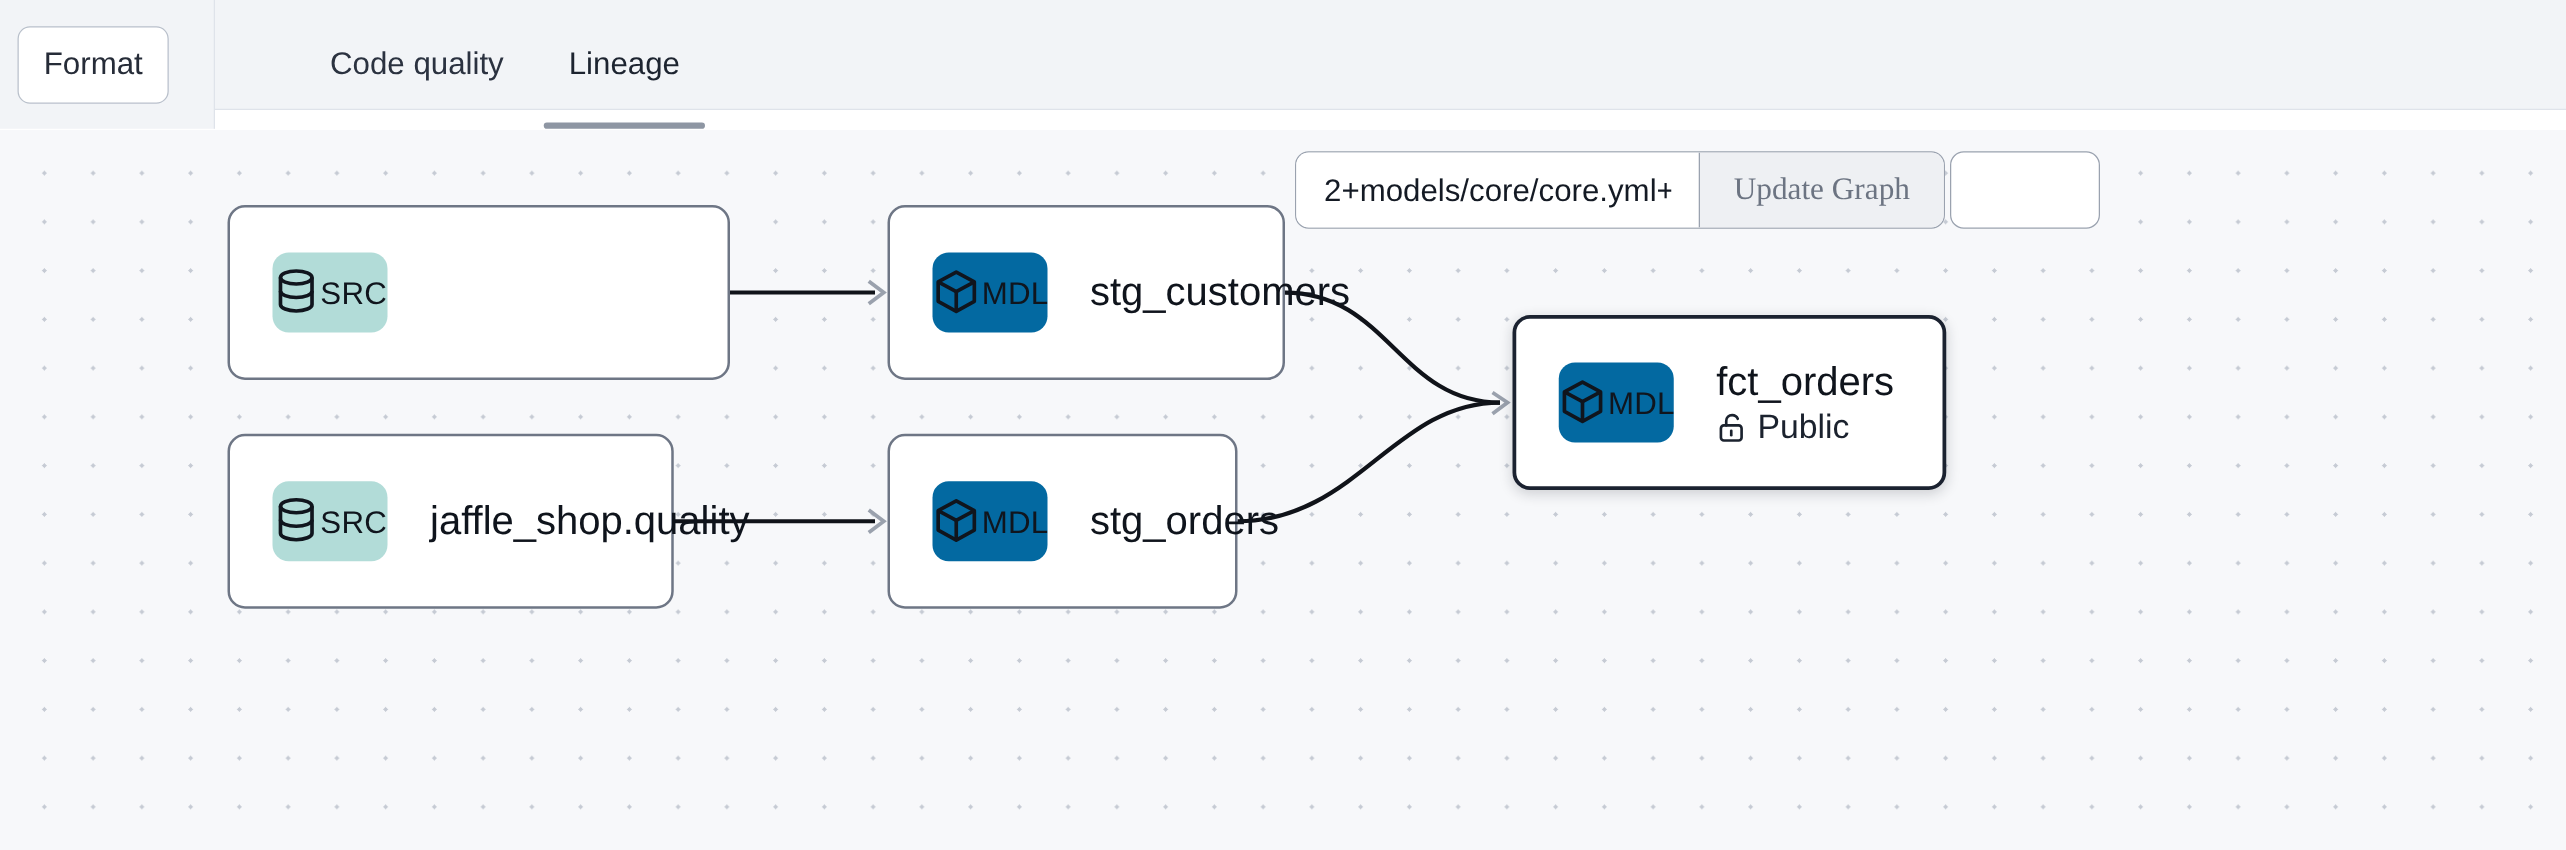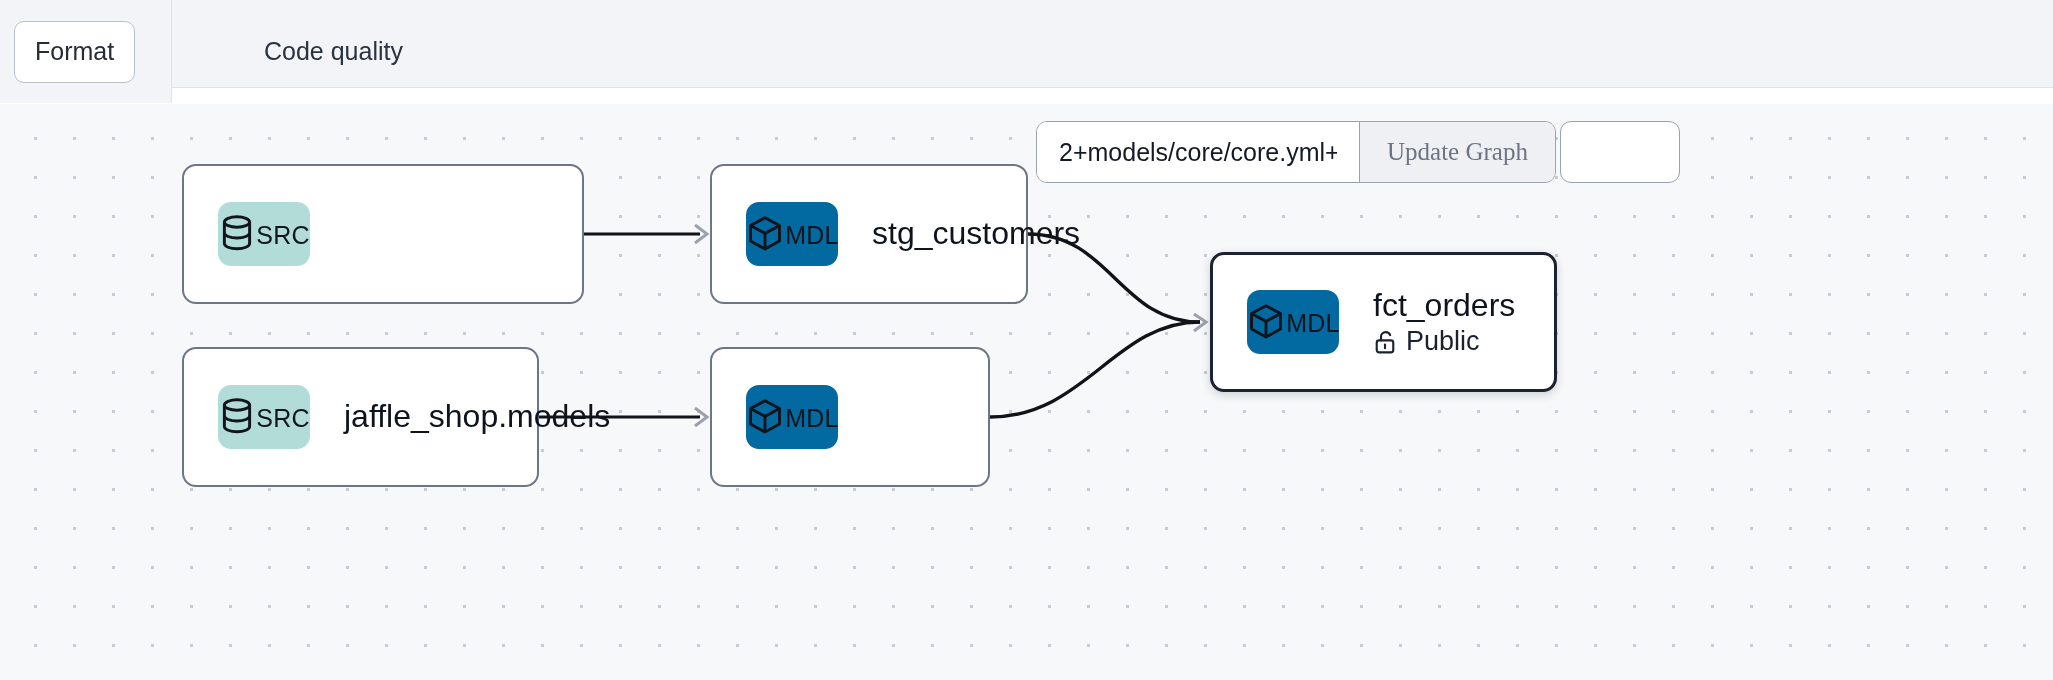--- a/index.html
+++ b/index.html
@@ -169,20 +169,21 @@
 <body>
 
 <div class="app">
 
   <div class="topbar">
     <div class="format-zone">
       <button class="format-btn">Format</button>
     </div>
     <div class="tabs">
       <div class="tab">Code quality</div>
+      <div class="tab active">Lineage</div>
     </div>
   </div>
 
   <div class="canvas">
 
     <svg class="edges" viewBox="0 0 2053 576" xmlns="http://www.w3.org/2000/svg">
 
       <g>
         <path d="M584 130 L700 130" stroke="#101319" stroke-width="3.2" fill="none"></path>
         <polyline points="695,121 707,130 695,139" stroke="#9aa1ad" stroke-width="3" fill="none"></polyline>
@@ -237,34 +238,37 @@
         <span>
           <svg width="38" height="40" viewBox="0 0 24 26" fill="none" xmlns="http://www.w3.org/2000/svg">
             <ellipse cx="12" cy="5.2" rx="8.2" ry="3.4" stroke="#10151d" stroke-width="1.9"></ellipse>
             <path d="M3.8 5.2 V19.2 C3.8 21.1 7.5 22.6 12 22.6 C16.5 22.6 20.2 21.1 20.2 19.2 V5.2" stroke="#10151d" stroke-width="1.9" fill="none"></path>
             <path d="M3.8 12.2 C3.8 14.1 7.5 15.6 12 15.6 C16.5 15.6 20.2 14.1 20.2 12.2" stroke="#10151d" stroke-width="1.9" fill="none"></path>
           </svg>
         </span>
         <span class="badge-text">SRC</span>
       </div>
       <div class="node-body">
-        <div class="node-title">jaffle_shop.models</div>
+        <div class="node-title">jaffle_shop.quality</div>
       </div>
     </div>
 
     <div class="node" id="node-stg-orders">
       <div class="badge mdl">
         <span>
           <svg width="40" height="40" viewBox="0 0 26 26" fill="none" xmlns="http://www.w3.org/2000/svg">
             <path d="M13 2.4 L22.4 7.5 V17.6 L13 22.8 L3.6 17.6 V7.5 Z" stroke="#10151d" stroke-width="1.9" stroke-linejoin="round" fill="none"></path>
             <path d="M3.6 7.5 L13 12.6 L22.4 7.5" stroke="#10151d" stroke-width="1.9" stroke-linejoin="round" fill="none"></path>
             <path d="M13 12.6 V22.8" stroke="#10151d" stroke-width="1.9" fill="none"></path>
           </svg>
         </span>
         <span class="badge-text">MDL</span>
+      </div>
+      <div class="node-body">
+        <div class="node-title">stg_orders</div>
       </div>
     </div>
 
     <div class="node selected" id="node-fct-orders">
       <div class="badge mdl">
         <span>
           <svg width="40" height="40" viewBox="0 0 26 26" fill="none" xmlns="http://www.w3.org/2000/svg">
             <path d="M13 2.4 L22.4 7.5 V17.6 L13 22.8 L3.6 17.6 V7.5 Z" stroke="#10151d" stroke-width="1.9" stroke-linejoin="round" fill="none"></path>
             <path d="M3.6 7.5 L13 12.6 L22.4 7.5" stroke="#10151d" stroke-width="1.9" stroke-linejoin="round" fill="none"></path>
             <path d="M13 12.6 V22.8" stroke="#10151d" stroke-width="1.9" fill="none"></path>

